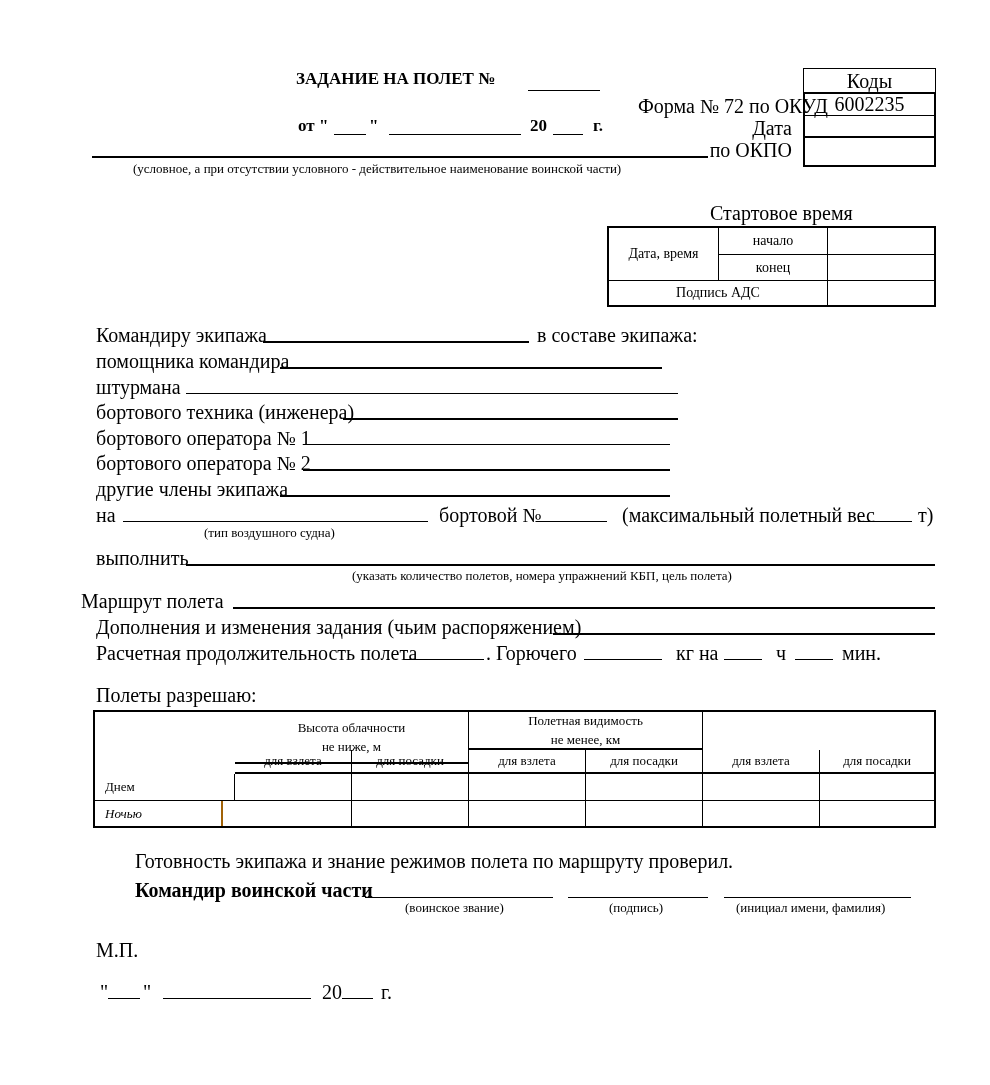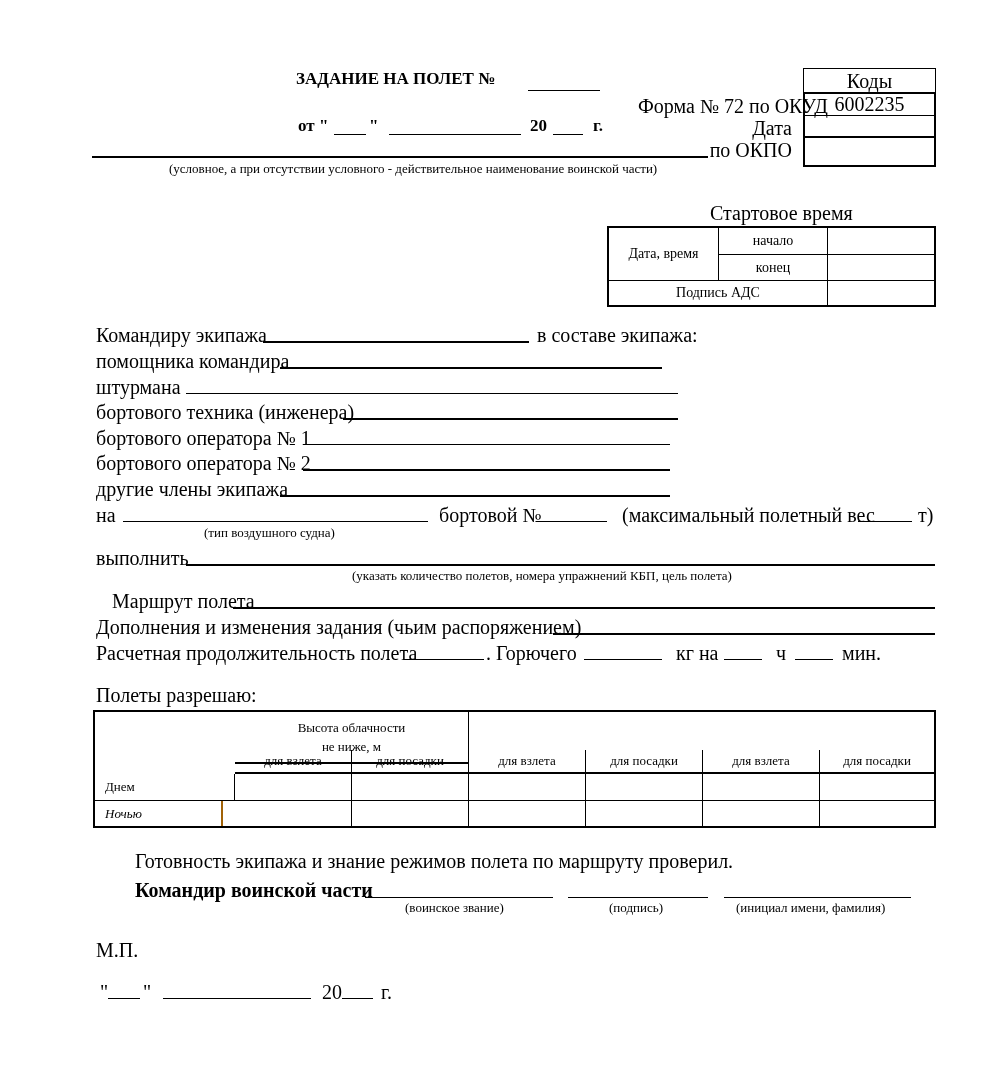--- a/index.html
+++ b/index.html
@@ -26,21 +26,21 @@
 
 <div class="abs bold" style="left:298px;top:116px;font-size:17px;">от "</div>
 <div class="line fill" style="left:334px;top:134px;width:32px;"></div>
 <div class="abs bold" style="left:369px;top:116px;font-size:17px;">"</div>
 <div class="line fill" style="left:389px;top:134px;width:132px;"></div>
 <div class="abs bold" style="left:530px;top:116px;font-size:17px;">20</div>
 <div class="line fill" style="left:553px;top:134px;width:30px;"></div>
 <div class="abs bold" style="left:593px;top:116px;font-size:17px;">г.</div>
 
 <div class="line thick fill" style="left:92px;top:156px;width:616px;"></div>
-<div class="abs t13" style="left:133px;top:161px;margin-left:36px;">(условное, а при отсутствии условного - действительное наименование воинской части)</div>
+<div class="abs t13" style="left:133px;top:161px;">(условное, а при отсутствии условного - действительное наименование воинской части)</div>
 
 <div class="abs t15" style="left:638px;top:95px;">Форма № 72 по ОКУД</div>
 <div class="abs t15" style="right:198px;top:117px;">Дата</div>
 <div class="abs t15" style="right:198px;top:139px;">по ОКПО</div>
 
 <div class="cell t15" style="left:803px;top:68px;width:133px;height:25px;border:1px solid #000;border-bottom:none;">Коды</div>
 <div class="box" style="left:803px;top:92px;width:133px;height:75px;border:2.5px solid #000;">
   <div class="cell t15" style="left:0;top:0;width:100%;height:22px;border-bottom:1px solid #000;">6002235</div>
   <div class="cell t15 fill" style="left:0;top:22px;width:100%;height:22px;border-bottom:2px solid #000;"></div>
   <div class="cell t15 fill" style="left:0;top:44px;width:100%;height:19px;"></div>
@@ -85,21 +85,21 @@
 <div class="abs t15" style="left:439px;top:504px;">бортовой №</div>
 <div class="line fill" style="left:537px;top:521px;width:70px;"></div>
 <div class="abs t15" style="left:622px;top:504px;">(максимальный полетный вес</div>
 <div class="line fill" style="left:858px;top:521px;width:54px;"></div>
 <div class="abs t15" style="left:918px;top:504px;">т)</div>
 
 <div class="abs t15" style="left:96px;top:547px;">выполнить</div>
 <div class="line thick fill" style="left:186px;top:564px;width:749px;"></div>
 <div class="abs t13" style="left:352px;top:568px;">(указать количество полетов, номера упражнений КБП, цель полета)</div>
 
-<div class="abs t15" style="left:112px;top:590px;text-align:center;">Маршрут полета</div>
+<div class="abs t15" style="left:81px;top:590px;text-align:center;">Маршрут полета</div>
 <div class="line thick fill" style="left:233px;top:607px;width:702px;"></div>
 
 <div class="abs t15" style="left:96px;top:616px;">Дополнения и изменения задания (чьим распоряжением)</div>
 <div class="line thick fill" style="left:553px;top:633px;width:382px;"></div>
 
 <div class="abs t15" style="left:96px;top:642px;">Расчетная продолжительность полета</div>
 <div class="line fill" style="left:404px;top:659px;width:80px;"></div>
 <div class="abs t15" style="left:486px;top:642px;">. Горючего</div>
 <div class="line fill" style="left:584px;top:659px;width:78px;"></div>
 <div class="abs t15" style="left:676px;top:642px;">кг на</div>
@@ -109,20 +109,24 @@
 <div class="abs t15" style="left:842px;top:642px;">мин.</div>
 
 <div class="abs t15" style="left:96px;top:684px;">Полеты разрешаю:</div>
 
 <div class="box" style="left:93px;top:710px;width:843px;height:118px;border:2px solid #000;">
 
 
   <div class="cell col t13" style="left:140px;top:0;width:234px;height:52px;border-right:1px solid #000;border-bottom:2px solid #000;">
     <span>Высота облачности</span>
     <span>не ниже, м</span>
+  </div>
+  <div class="cell col t13" style="left:374px;top:0;width:234px;height:38px;border-right:1px solid #000;border-bottom:2px solid #000;">
+    <span>Полетная видимость</span>
+    <span>не менее, км</span>
   </div>
 
   <div class="cell t13" style="left:140px;top:38px;width:117px;height:24px;border-right:1px solid #000;border-bottom:2.5px solid #000;">для взлета</div>
   <div class="cell t13" style="left:257px;top:38px;width:117px;height:24px;border-right:1px solid #000;border-bottom:2.5px solid #000;">для посадки</div>
   <div class="cell t13" style="left:374px;top:38px;width:117px;height:24px;border-right:1px solid #000;border-bottom:2.5px solid #000;">для взлета</div>
   <div class="cell t13" style="left:491px;top:38px;width:117px;height:24px;border-right:1px solid #000;border-bottom:2.5px solid #000;">для посадки</div>
   <div class="cell t13" style="left:608px;top:38px;width:117px;height:24px;border-right:1px solid #000;border-bottom:2.5px solid #000;">для взлета</div>
   <div class="cell t13" style="left:725px;top:38px;width:114px;height:24px;border-bottom:2.5px solid #000;">для посадки</div>
 
   <div class="cell left t13" style="left:0;top:62px;width:140px;height:27px;border-right:1px solid #000;border-bottom:1px solid #000;">Днем</div>

